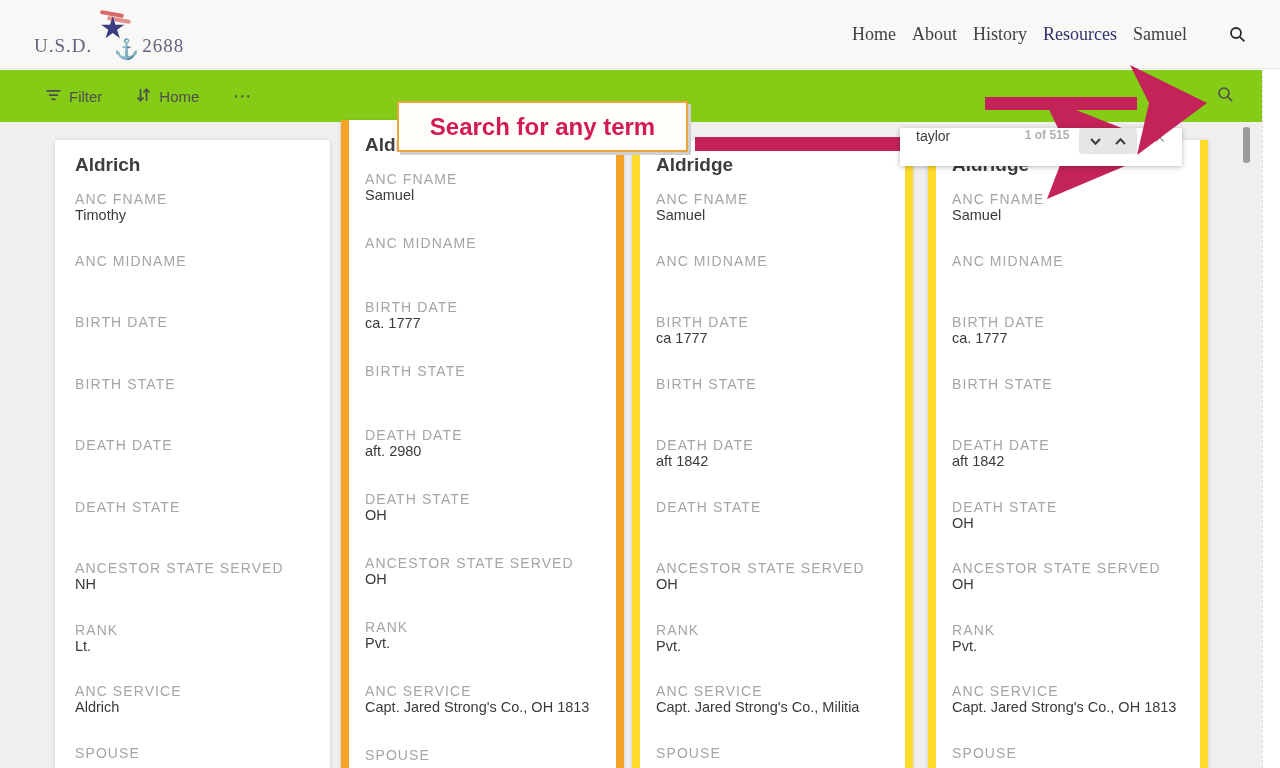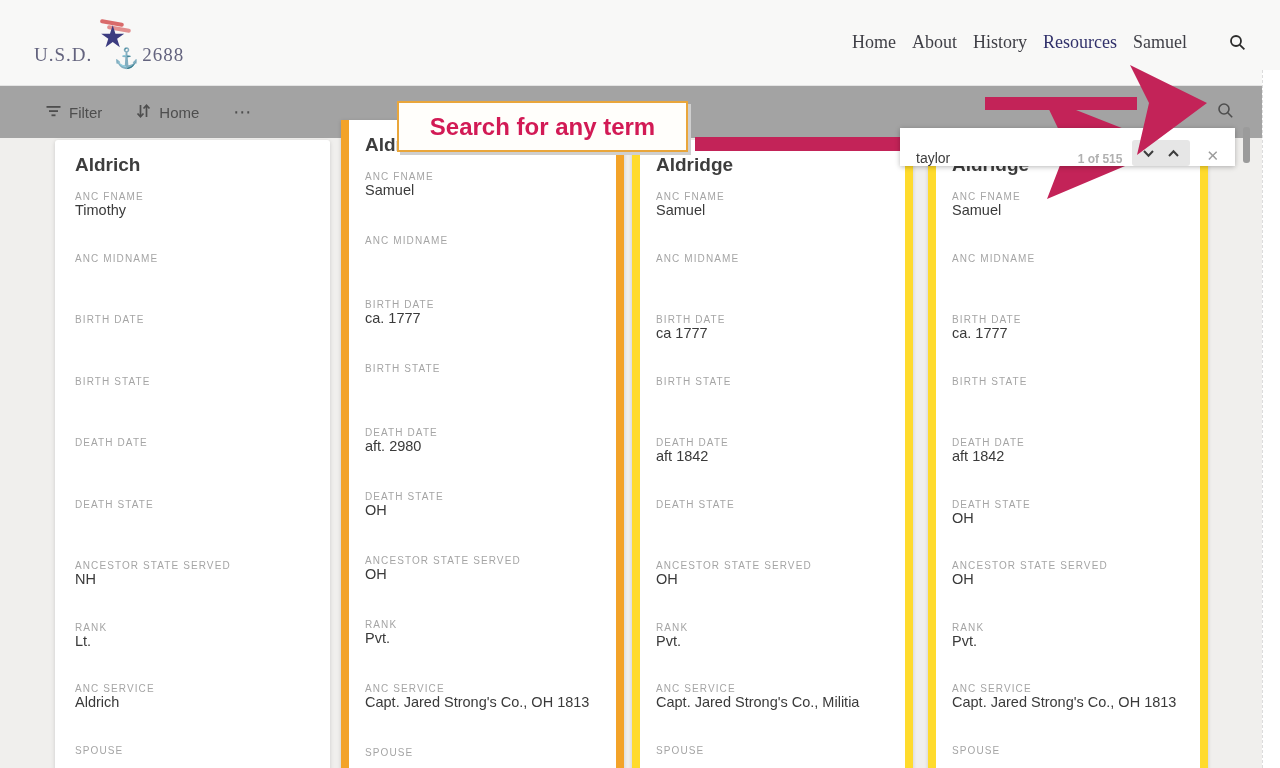--- a/index.html
+++ b/index.html
@@ -1,38 +1,38 @@
 <!DOCTYPE html>
 <html style="--accent_orange: #F3A329; --accent_yellow: #FFDB2C; --arrow_crimson: #C32358; --callout_text: #D21A55; --callout_border: #E9A63B; --nav_active: #32326B;"><head>
 <meta charset="utf-8">
 <style>
   html,body{margin:0;padding:0;background:#fff;}
   .viewport{position:relative;width:1280px;height:768px;overflow:hidden;background:#fff;
     font-family:"Liberation Sans",sans-serif;}
 
   
-  .site-header{position:absolute;left:0;top:0;width:1280px;height:86px;background:#f8f8f7;
+  .site-header{position:absolute;left:0;top:0;width:1280px;height:69px;background:#f8f8f7;
     border-bottom:1px solid #e4e4e4;display:flex;align-items:center;justify-content:space-between;
     padding:0 34px;box-sizing:border-box;}
   .logo{display:flex;align-items:flex-end;gap:2px;font-family:"Liberation Serif",serif;
     color:#63637e;font-size:19px;letter-spacing:1px;cursor:pointer;}
   .emblem{position:relative;width:46px;height:46px;display:inline-block;}
   .emblem .anchor{position:absolute;right:0px;bottom:-4px;font-size:20px;color:#a7adc0;}
   .emblem .star{position:absolute;left:5px;top:2px;font-size:30px;color:#3c3c80;line-height:1;}
   .emblem .ribbon{position:absolute;width:24px;height:3.5px;background:#d96a6a;border-radius:2px;}
   .emblem .r1{left:6px;top:1px;transform:rotate(10deg);}
   .emblem .r2{left:13px;top:7px;transform:rotate(10deg);background:#e28f8f;}
   .main-nav{display:flex;align-items:center;gap:36px;font-family:"Liberation Serif",serif;font-size:18px;}
   .nav-item{color:#3f3f46;cursor:pointer;text-decoration:none;}
   .nav-item.active{color:var(--nav_active);}
   .nav-search{display:inline-flex;align-items:center;cursor:pointer;margin-left:6px;}
 
   
-  .toolbar{position:absolute;left:0;top:70px;width:1262px;height:52px;background:#a3a3a3;
-    display:flex;align-items:center;gap:34px;padding-left:46px;box-sizing:border-box;z-index:2;margin-top:16px;}
+  .toolbar{position:absolute;left:0;top:70px;width:1262px;height:52px;background:#84cc16;
+    display:flex;align-items:center;gap:34px;padding-left:46px;box-sizing:border-box;z-index:2;}
   .tb-item{display:inline-flex;align-items:center;gap:8px;background:none;border:none;
     font-family:"Liberation Sans",sans-serif;font-size:15px;color:#4e4e4e;cursor:pointer;padding:0;}
   .tb-more{font-size:18px;letter-spacing:1px;color:#4e4e4e;line-height:1;}
   .tb-search{position:absolute;right:28px;top:16px;cursor:pointer;}
 
   .canvas{position:absolute;left:0;top:122px;width:1262px;height:646px;background:#f0efed;z-index:1;}
   .page-right-strip{position:absolute;left:1262px;top:70px;width:18px;height:698px;background:#fff;
     border-left:1px dashed #dcdcdc;z-index:3;}
   .scroll-thumb{position:absolute;left:1243px;top:127px;width:7px;height:36px;background:#9b9b9b;
     border-radius:3px;z-index:4;cursor:pointer;}
@@ -40,35 +40,35 @@
   
   .card{position:absolute;background:#fff;border-radius:3px;box-shadow:0 1px 4px rgba(0,0,0,.15);
     padding:14px 20px;box-sizing:border-box;height:920px;z-index:2;}
   .card.hl-orange{border-left:8px solid var(--accent_orange);border-right:8px solid var(--accent_orange);
     border-radius:0;padding:14px 16px;}
   .card.hl-yellow{border-left:8px solid var(--accent_yellow);border-right:8px solid var(--accent_yellow);
     border-radius:0;padding:14px 16px;}
   .card-title{font-size:19px;font-weight:600;color:#3d3d3d;margin-bottom:13px;white-space:nowrap;height:24px;}
   .field{height:61.5px;overflow:visible;}
   .card.tall .field{height:64px;}
-  .f-label{font-size:10px;letter-spacing:1.1px;color:#a5a5a5;text-transform:uppercase;white-space:nowrap;}
+  .f-label{font-size:14px;letter-spacing:1.1px;color:#a5a5a5;text-transform:uppercase;white-space:nowrap;}
   .f-value{font-size:14.5px;color:#3a3a3a;min-height:20px;white-space:nowrap;}
 
   
   .annot{position:absolute;pointer-events:none;}
   .arrow-callout{left:695px;top:95px;z-index:4;}
   .arrow-toolbar{left:985px;top:65px;z-index:8;}
   .callout{position:absolute;left:397px;top:101px;width:287px;height:47px;background:#fffefb;
     border:2px solid var(--callout_border);box-shadow:3px 3px 0 0 #cfcfcf;z-index:6;
     display:flex;align-items:center;justify-content:center;}
   .callout-text{font-size:24px;color:var(--callout_text);font-weight:600;white-space:nowrap;}
 
   
-  .find-bar{position:absolute;left:900px;top:128px;width:335px;height:38px;background:#fff;
-    box-shadow:0 1px 5px rgba(0,0,0,.28);z-index:7;display:flex;align-items:flex-end;
+  .find-bar{position:absolute;left:900px;top:128px;width:282px;height:38px;background:#fff;
+    box-shadow:0 1px 5px rgba(0,0,0,.28);z-index:7;display:flex;align-items:flex-start;
     padding:0 10px 0 16px;box-sizing:border-box;}
   .find-query{font-size:14px;color:#3c3c3c;}
   .find-spacer{flex:1;}
   .find-count{font-size:12px;color:#b0b0b0;margin-right:10px;font-weight:bold;}
   .find-navgroup{display:flex;align-items:center;gap:4px;background:#e6e6e6;border-radius:3px;
     height:26px;padding:0 6px;}
   .find-btn{background:none;border:none;padding:2px 4px;cursor:pointer;display:inline-flex;align-items:center;}
   .find-close{background:none;border:none;font-size:15px;color:#9c9c9c;cursor:pointer;margin-left:10px;
     font-family:"Liberation Sans",sans-serif;}
 </style>

